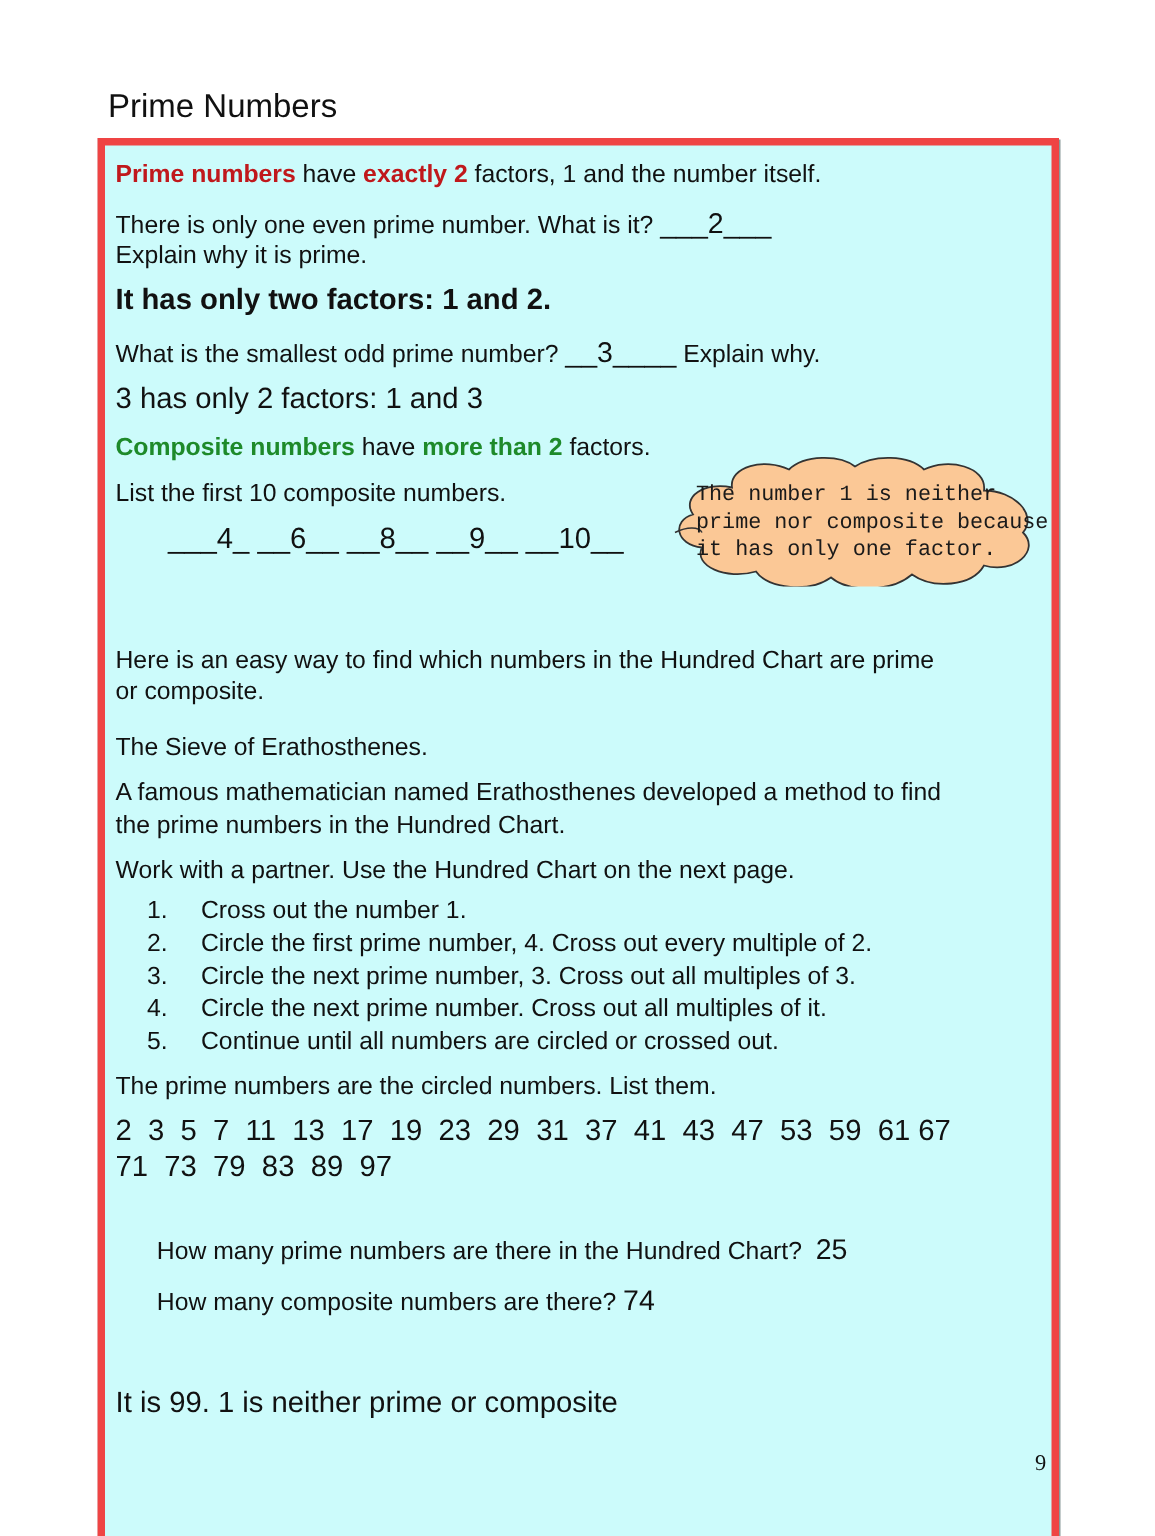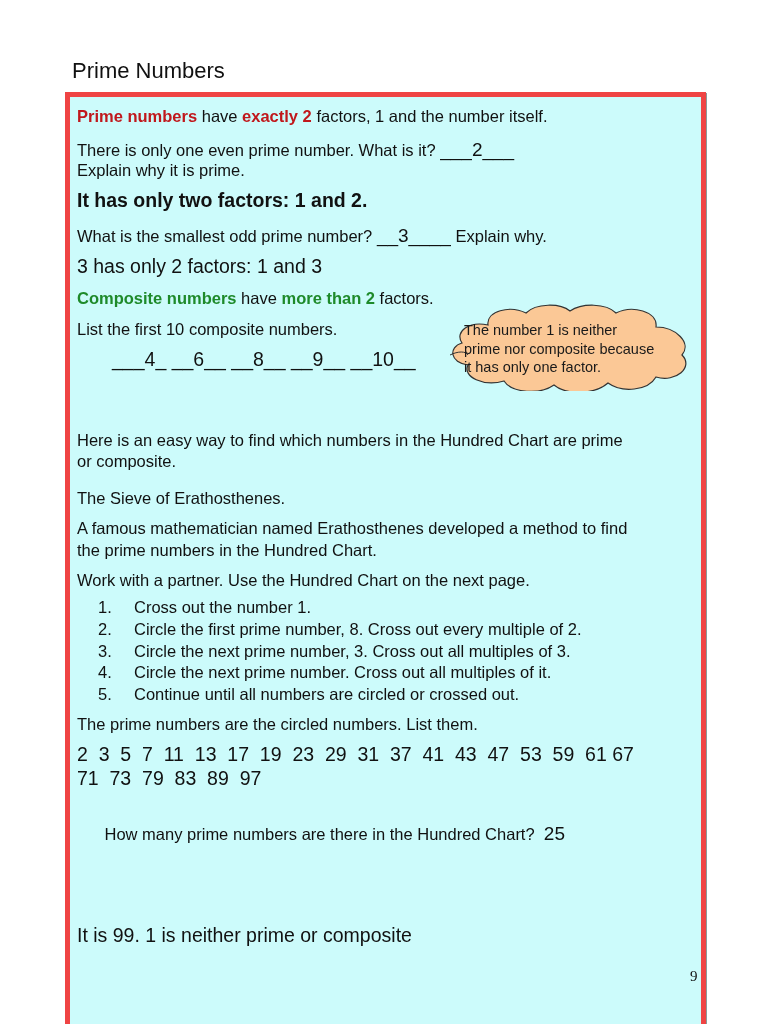--- a/index.html
+++ b/index.html
@@ -28,21 +28,21 @@
     .green { color: #1e8a2a; font-weight: bold; }
     .ans { font-size: 19px; }
     .list { position: absolute; left: 28px; top: 500px; font-size: 16.5px; line-height: 21.8px; }
     .list .li { display: flex; white-space: nowrap; }
     .list .num { width: 36px; }
     .cloud {
       position: absolute; left: 378px; top: 206px; width: 245px; height: 88px;
     }
     .cloud-text {
       position: absolute; left: 394px; top: 224px;
-      font-family: Liberation Sans, sans-serif; font-size: 14.5px; line-height: 18.5px;
+      font-family: Liberation Mono, monospace; font-size: 14.5px; line-height: 18.5px;
       color: #1a1a1a; white-space: nowrap;
     }
     .page-num {
       position: absolute; left: 690px; top: 968px;
       font-family: "Liberation Serif", serif; font-size: 15px;
     }
   </style>
 </head>
 <body>
 
@@ -96,21 +96,21 @@
 
     <div class="line" style="top:443px;">the prime numbers in the Hundred Chart.</div>
 
     <div class="list">
       <div class="li">
           <span class="num">1.</span>
           <span>Cross out the number 1.</span>
         </div>
       <div class="li">
           <span class="num">2.</span>
-          <span>Circle the first prime number, 8. Cross out every multiple of 2.</span>
+          <span>Circle the first prime number, 4. Cross out every multiple of 2.</span>
         </div>
       <div class="li">
           <span class="num">3.</span>
           <span>Circle the next prime number, 3. Cross out all multiples of 3.</span>
         </div>
       <div class="li">
           <span class="num">4.</span>
           <span>Circle the next prime number. Cross out all multiples of it.</span>
         </div>
       <div class="li">
@@ -121,18 +121,21 @@
 
     <div class="line" style="top:617px;">The prime numbers are the circled numbers. List them.</div>
 
     <div class="line big" style="top:647px; white-space:pre;">2  3  5  7  11  13  17  19  23  29  31  37  41  43  47  53  59  61 67</div>
     <div class="line big" style="top:671px; white-space:pre;">71  73  79  83  89  97</div>
 
     <div class="line" style="top:705px; white-space:pre;">
       <span>How many prime numbers are there in the Hundred Chart?  </span><span class="ans">25</span>
     </div>
 
+    <div class="line" style="top:739px; white-space:pre;">
+      <span>How many composite numbers are there? </span><span class="ans">74</span>
+    </div>
 
     <div class="line big" style="top:828px;">It is 99. 1 is neither prime or composite</div>
   </div>
 
   <div class="page-num">9</div>
 </div>
 
 </body></html>

